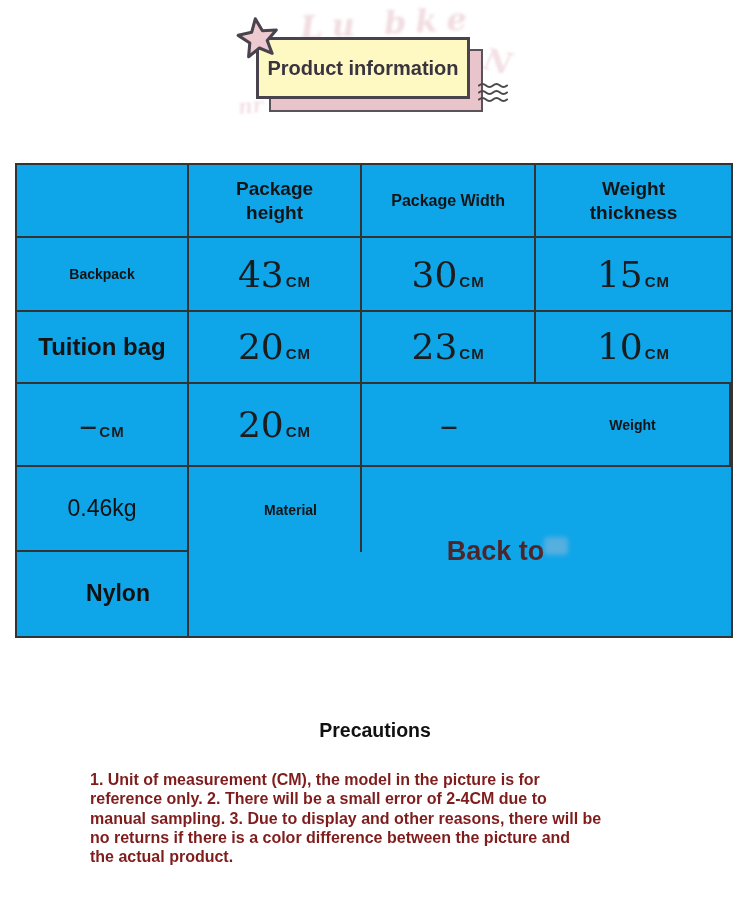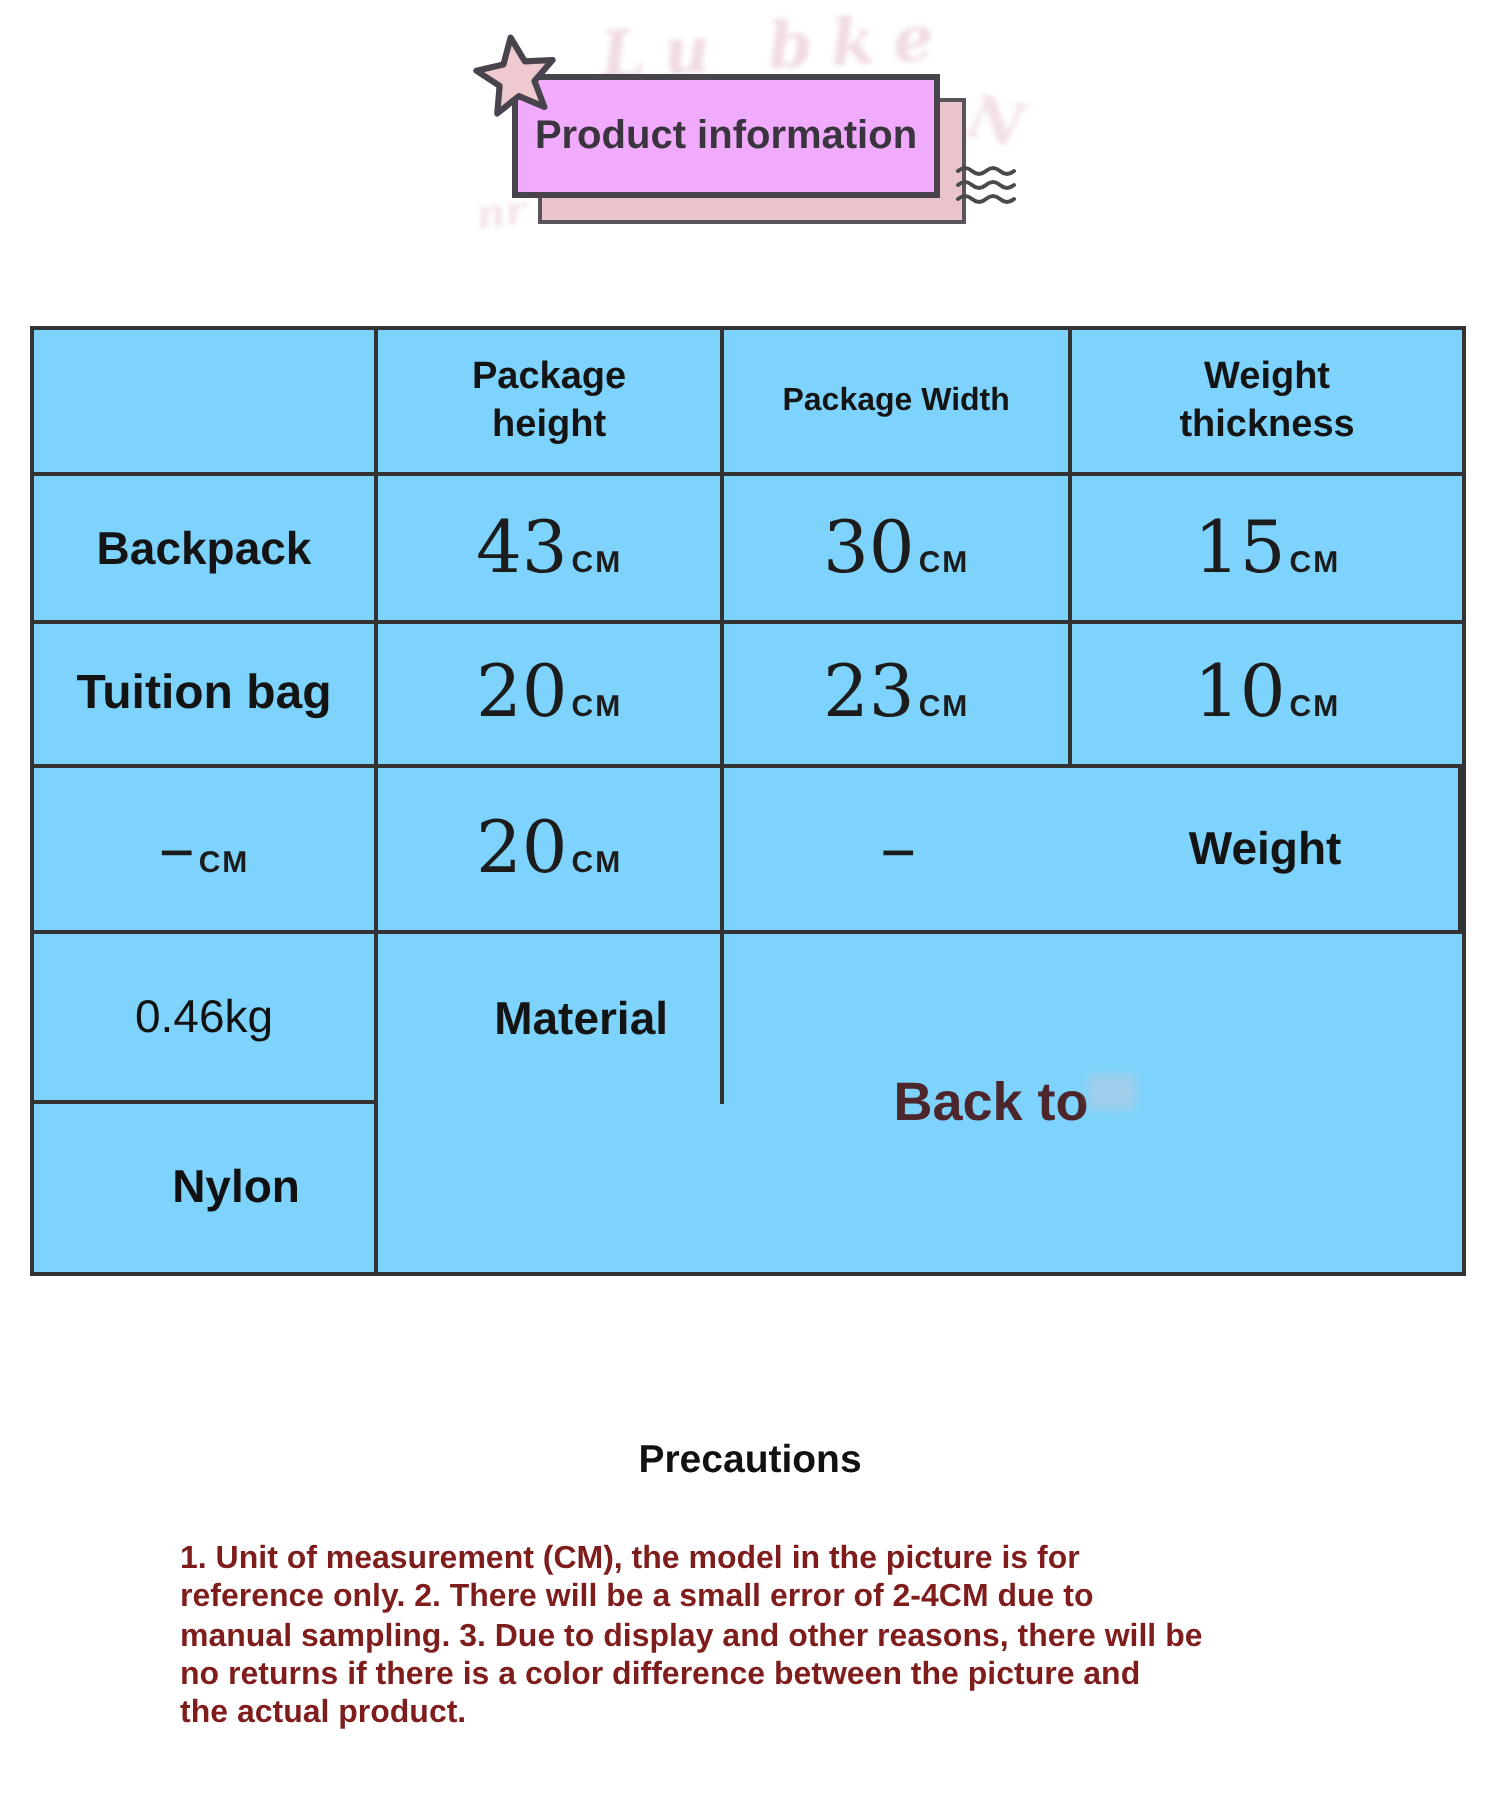--- a/index.html
+++ b/index.html
@@ -12,43 +12,43 @@
   .hand { position:absolute; color:#d9a3b0; pointer-events:none; }
   .hand1 { left:300px; top:4px; font:italic 700 32px "DejaVu Serif", serif;
            letter-spacing:9px; opacity:.38; filter:blur(1.4px); transform:rotate(-3deg); z-index:1; }
   .hand2 { left:484px; top:44px; font:italic 700 30px "DejaVu Serif", serif;
            opacity:.33; filter:blur(1.3px); transform:rotate(14deg); z-index:1; }
   .hand3 { left:238px; top:94px; font:italic 700 20px "DejaVu Serif", serif;
            opacity:.3; filter:blur(1.2px); transform:rotate(-6deg); z-index:1; }
   .pink-box { position:absolute; left:269px; top:49px; width:214px; height:63px;
               background:#e9c5cb; border:2px solid #5b535c; z-index:2; }
   .white-box { position:absolute; left:256px; top:37px; width:214px; height:62px;
-               background:#f0abfc; border:3px solid #49434d; z-index:3;
+               background:#fef9c3; border:3px solid #49434d; z-index:3;
                display:flex; align-items:center; justify-content:center; }
   .hdr-title { font-weight:bold; font-size:20px; color:#39343e; letter-spacing:0px; }
   .star { position:absolute; left:235px; top:16px; width:46px; height:44px; z-index:4;
           transform:rotate(-8deg); }
   .waves { position:absolute; left:477px; top:82px; width:32px; height:21px; z-index:2; }
 
   
   .spec-table { position:absolute; left:15px; top:163px; width:718px; height:475px;
                 display:grid;
                 grid-template-columns:173fr 174fr 175fr 196fr;
                 grid-template-rows:74fr 74fr 73fr 84fr 85fr 85fr;
-                border:2px solid #333333; background:#7dd3fc; }
+                border:2px solid #333333; background:#0ea5e9; }
   .cell { border-right:2px solid #333333; border-bottom:2px solid #333333;
           display:flex; align-items:center; justify-content:center; text-align:center;
           color:#141414; }
   .cell.nr { border-right:none; }
   .cell.nb { border-bottom:none;padding-left:32px; }
   .merged { grid-column:3 / 5; grid-row:5 / 7; border-right:none; border-bottom:none;
             position:relative; }
   .hdr2 { font-weight:bold; font-size:19px; line-height:24px; width:112px; }
   .hdr1 { font-weight:bold; font-size:16px; }
-  .lbl-sm { font-weight:bold; font-size:23px; }
+  .lbl-sm { font-weight:bold; font-size:14px; }
   .lbl-lg { font-weight:bold; font-size:24px; }
   .lbl-md { font-weight:bold; font-size:22px; }
   .valgroup { display:flex; align-items:baseline; gap:2px; }
   .num { font-family:"DejaVu Serif", serif; font-weight:400; font-size:36px; color:#1c1c1c; }
   .unit { font-size:15px; font-weight:600; letter-spacing:1px; color:#1c1c1c; }
   .kg { font-size:23px; font-weight:400; color:#111; }
   .nylon { font-weight:bold; font-size:23px; color:#111; }
   .backto { font-weight:bold; font-size:27px; color:#4d262b; padding-right:102px; }
   .smudge { position:absolute; left:182px; top:70px; width:24px; height:18px;
             background:#edc4cc; opacity:.32; filter:blur(2.5px); border-radius:4px; }

